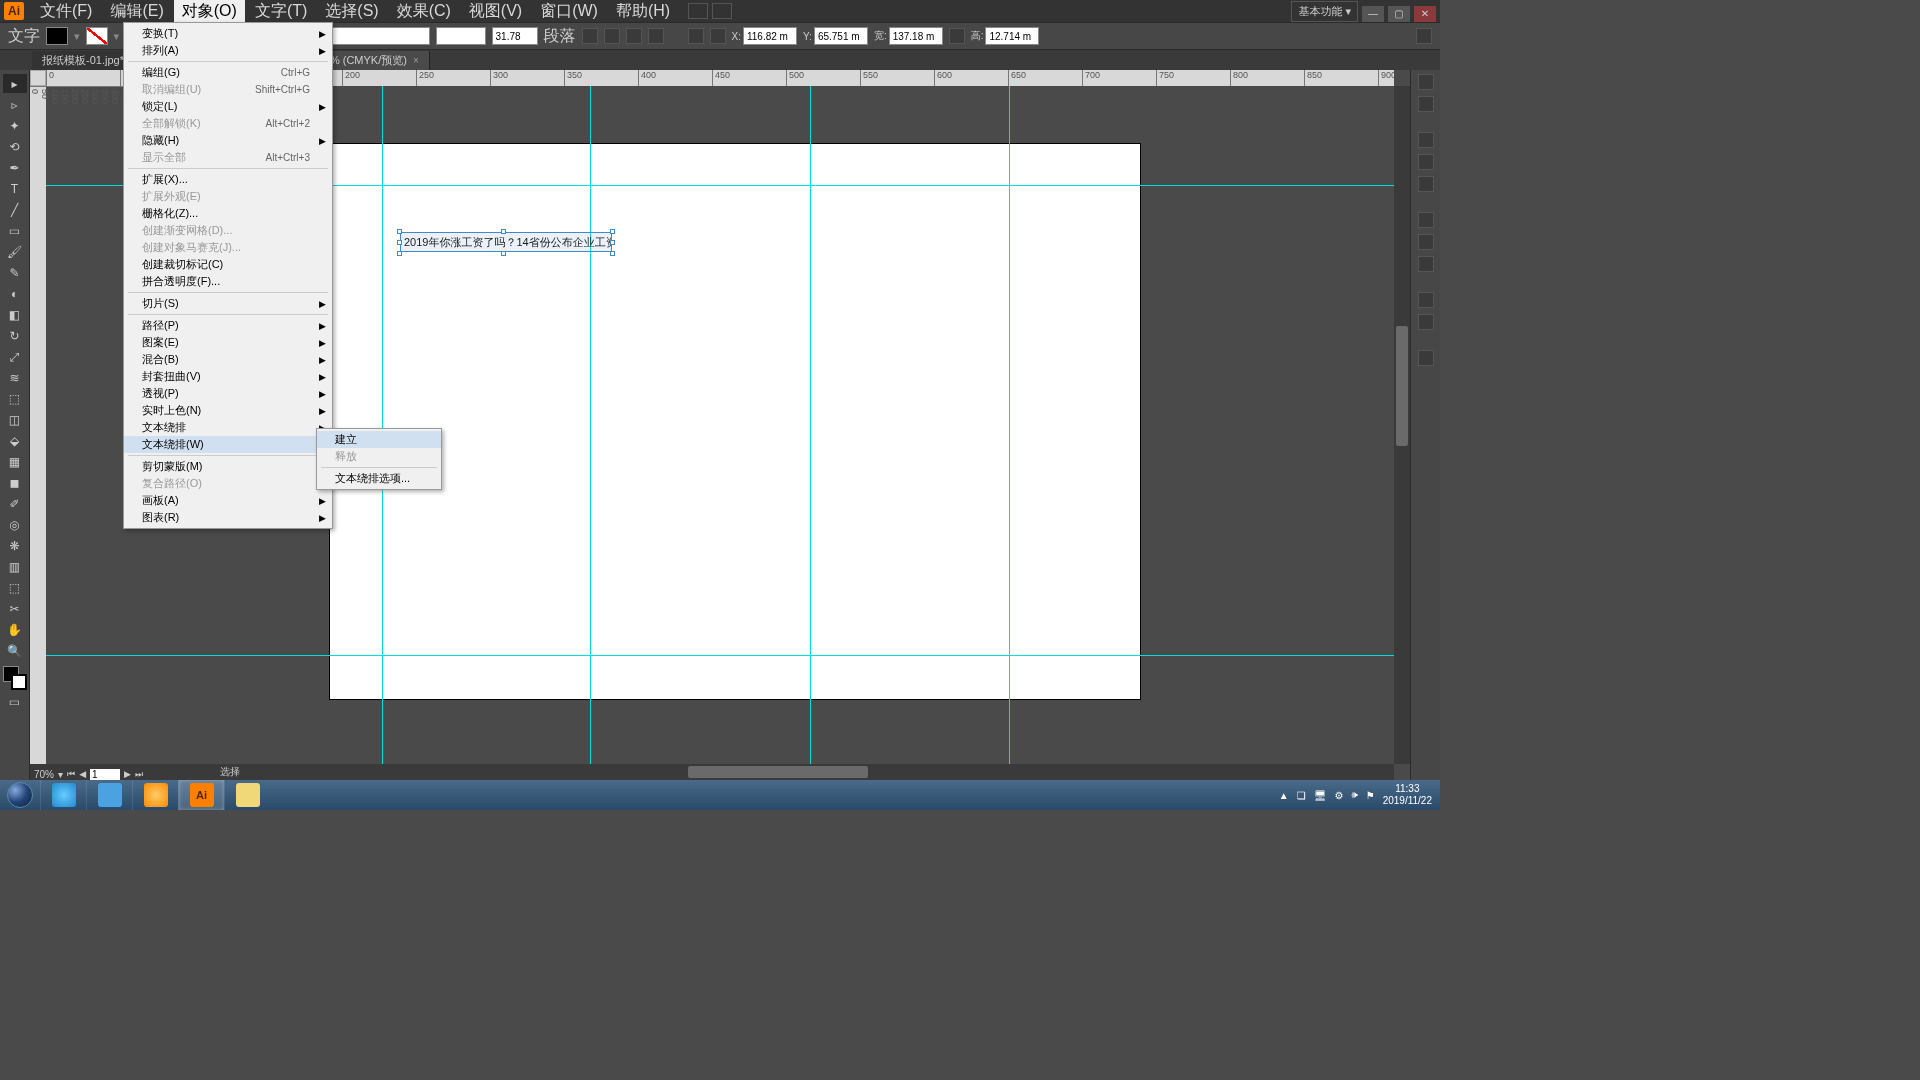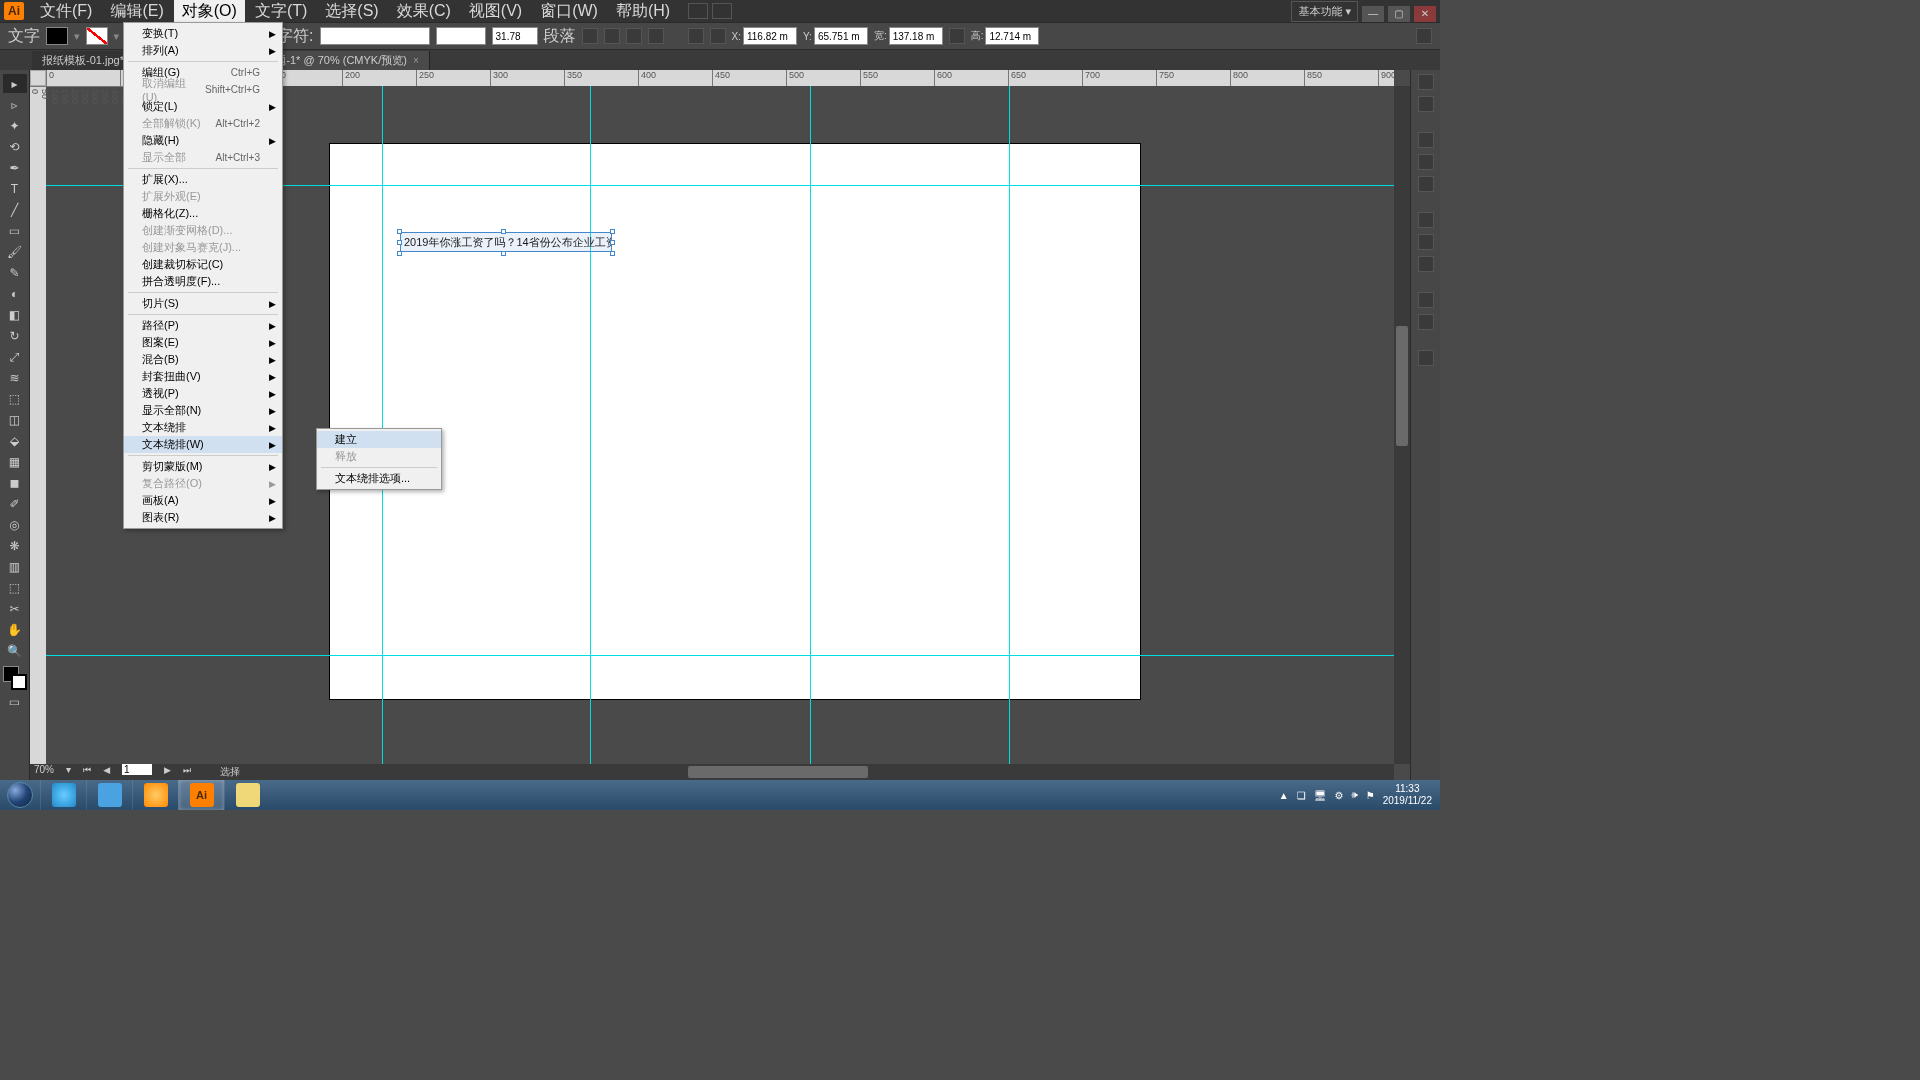--- a/index.html
+++ b/index.html
@@ -51,29 +51,29 @@
 .artboard { position: absolute; top: 74px; left: 300px; width: 810px; height: 555px; background: #fff; box-shadow: 0 0 0 1px #000; }
 .guide { position: absolute; background: #00dddd; }
 .guide.v { width: 1px; top: 16px; bottom: 0; }
 .guide.h { height: 1px; left: 16px; right: 0; }
 .textbox { position: absolute; top: 162px; left: 370px; width: 212px; height: 20px; border: 1px solid #4488cc; background: rgba(120,160,220,0.15); color: #1a1a1a; font-size: 11px; padding: 2px 3px; white-space: nowrap; overflow: hidden; }
 .handle { position:absolute; width:5px; height:5px; background:#fff; border:1px solid #4488cc; }
 .scroll-v { position:absolute; top:16px; right:0; bottom:16px; width:16px; background:#3a3a3a;}
 .scroll-v .thumb { position:absolute; top:240px; left:2px; right:2px; height:120px; background:#6a6a6a; border-radius:2px;}
 .scroll-h { position:absolute; bottom:0; left:80px; right:16px; height:16px; background:#3a3a3a;}
 .scroll-h .thumb { position:absolute; left:45%; top:2px; bottom:2px; width:180px; background:#6a6a6a; border-radius:2px;}
-.zoombox { position:absolute; bottom:0; left:0; height:16px; width:80px; background:#3a3a3a; color:#ccc; font-size:10px; display:flex; align-items:flex-start; padding:0 4px; gap:12px;}
+.zoombox { position:absolute; bottom:0; left:0; height:16px; width:80px; background:#3a3a3a; color:#ccc; font-size:10px; display:flex; align-items:flex-end; padding:0 4px; gap:4px;}
 .zoombox input { width:30px; background:#fff; font-size:10px; border:none; padding:0 2px;}
 .nav-btn { width:12px; height:12px; color:#ccc; font-size:9px; display:flex; align-items:center; justify-content:center;}
 .statuslabel { position:absolute; bottom:0; left:190px; height:16px; color:#ccc; font-size:10px; display:flex; align-items:center;}
 
 .rightcol { width: 30px; background: #474747; border-left:1px solid #2a2a2a; display:flex; flex-direction:column; align-items:center; padding-top:4px; gap:6px;}
 
 
-.dropdown { position: absolute; top: 22px; left: 123px; width: 160px; background: #f0f0f0; border: 1px solid #999; box-shadow: 2px 2px 4px rgba(0,0,0,0.3); z-index: 100; padding: 2px 0; }
+.dropdown { position: absolute; top: 22px; left: 123px; width: 210px; background: #f0f0f0; border: 1px solid #999; box-shadow: 2px 2px 4px rgba(0,0,0,0.3); z-index: 100; padding: 2px 0; }
 .dd-item { height: 17px; display: flex; align-items: center; padding: 0 22px 0 18px; font-size: 11px; color: #000; position: relative; }
 .dd-item.disabled { color: #999; gap: 12px; }
 .dd-item.highlighted { background: #d0e0f0; }
 .dd-item .shortcut { margin-left: auto; color: #666; font-size: 10px; }
 .dd-item .arrow { position: absolute; right: 6px; font-size: 9px; }
 .dd-sep { height: 1px; background: #ccc; margin: 2px 4px; }
 
 .submenu { position: absolute; top: 428px; left: 316px; width: 126px; background: #f0f0f0; border: 1px solid #999; box-shadow: 2px 2px 4px rgba(0,0,0,0.3); z-index: 101; padding: 2px 0; }
 
 
@@ -370,21 +370,21 @@
     </div>
     <div class="dd-item">
       <span>封套扭曲(V)</span>
       <span class="arrow">▶</span>
     </div>
     <div class="dd-item">
       <span>透视(P)</span>
       <span class="arrow">▶</span>
     </div>
     <div class="dd-item">
-      <span>显示全部(N)</span>
+      <span>实时上色(N)</span>
       <span class="arrow">▶</span>
     </div>
     <div class="dd-item">
       <span>文本绕排</span>
       <span class="arrow">▶</span>
     </div>
     <div class="dd-item highlighted">
       <span>文本绕排(W)</span>
       <span class="arrow">▶</span>
     </div>

